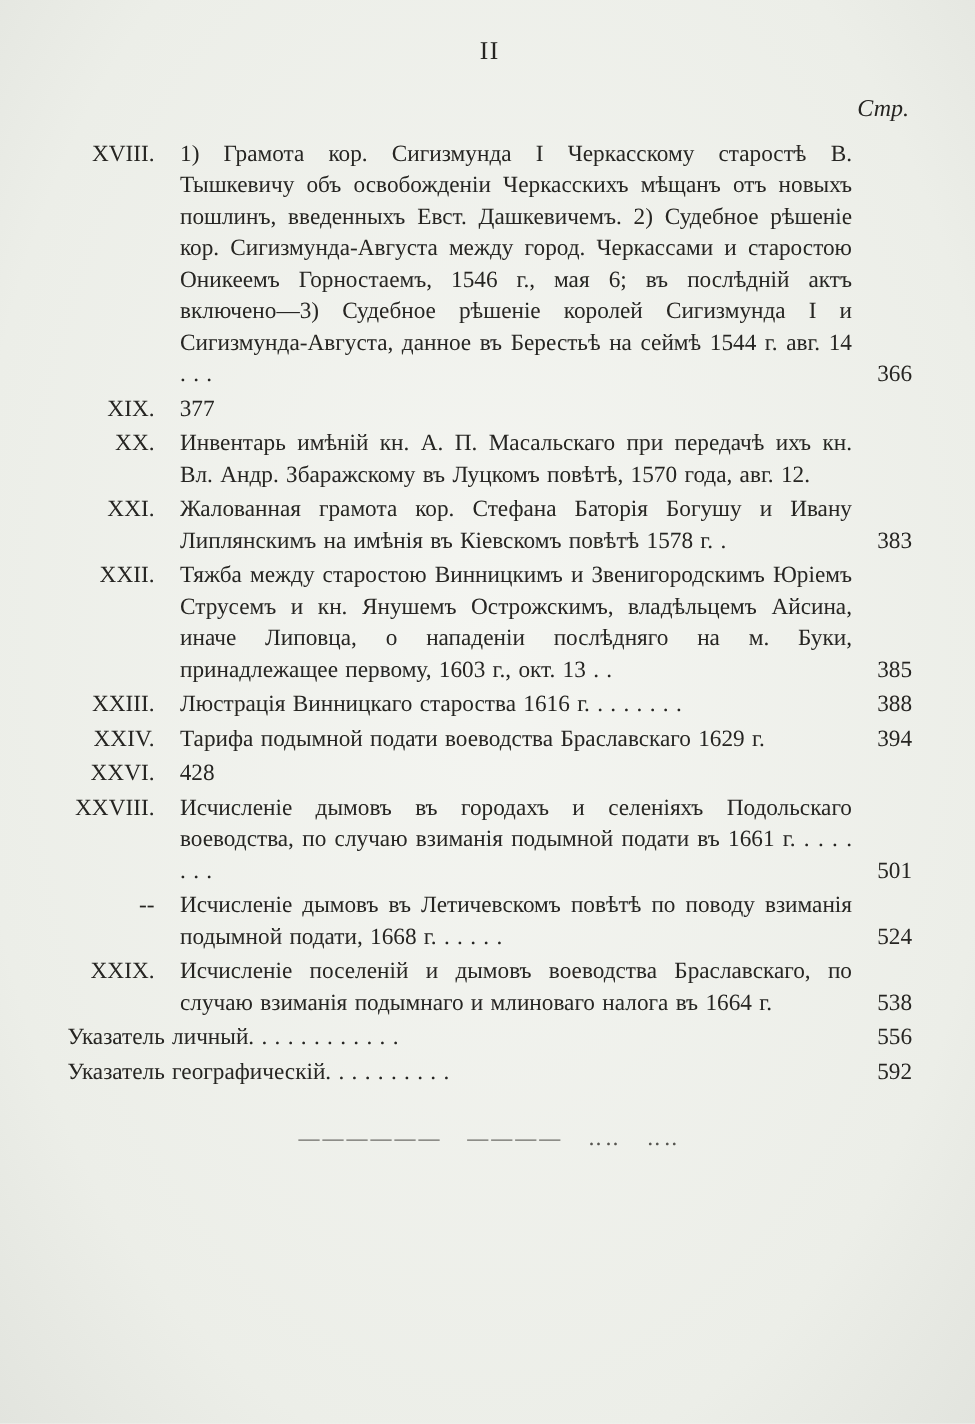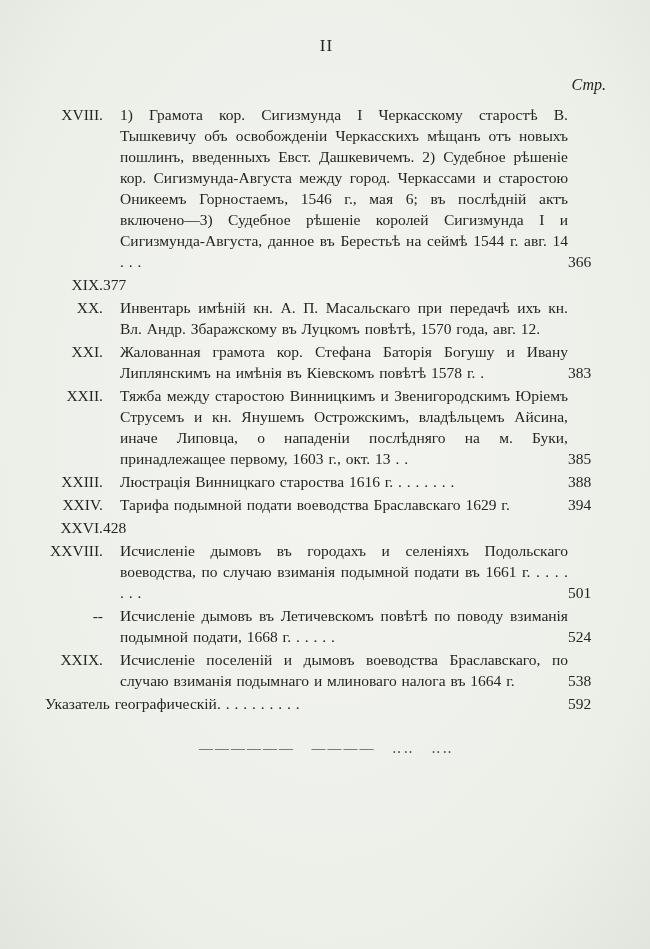--- a/index.html
+++ b/index.html
@@ -12,21 +12,21 @@
     background: #f0f1ed;
     background-image: radial-gradient(ellipse at 50% 45%, #f4f5f1 0%, #eceee8 75%, #e2e4de 100%);
     font-family: "Liberation Serif", "DejaVu Serif", serif;
     color: #262522;
     overflow: hidden;
   }
   .page {
     box-sizing: border-box;
     width: 650px;
     height: 734px;
-    padding: 36px 42px 0 45px;
+    padding: 24px 42px 0 45px;
     position: relative;
   }
   .header-num {
     text-align: center;
     font-size: 17px;
     letter-spacing: 1px;
     margin-bottom: 10px;
   }
   .col-label {
     text-align: right;
@@ -52,20 +52,21 @@
   }
   .txt {
     flex: 1;
     margin-left: 17px;
     text-align: justify;
     word-spacing: 1px;
   }
   .pg {
     width: 40px;
     flex-shrink: 0;
+    text-align: right;
     align-self: flex-end;
   }
   .row.flush .txt { margin-left: 0; text-align: left; }
   .divider {
     margin-top: 26px;
     text-align: center;
     color: #55544f;
     font-size: 14px;
     letter-spacing: 2px;
     white-space: pre;
@@ -136,20 +137,25 @@
     <div class="txt">Исчисленіе дымовъ въ Летичевскомъ повѣтѣ по поводу взиманія подымной подати, 1668 г. . . . . .</div>
     <div class="pg">524</div>
   </div>
 
   <div class="row">
     <div class="num">XXIX.</div>
     <div class="txt">Исчисленіе поселеній и дымовъ воеводства Браславскаго, по случаю взиманія подымнаго и млиноваго налога въ 1664 г.</div>
     <div class="pg">538</div>
   </div>
 
+  <div class="row flush">
+
+    <div class="txt">Указатель личный.  .    .    .    .    .    .    .    .    .    .    .</div>
+    <div class="pg">556</div>
+  </div>
 
   <div class="row flush">
 
     <div class="txt">Указатель географическій.   .    .    .    .    .    .    .    .    .</div>
     <div class="pg">592</div>
   </div>
 </div>
   <div class="divider">——————   ————   ‥‥   ‥‥</div>
 </div>
 

